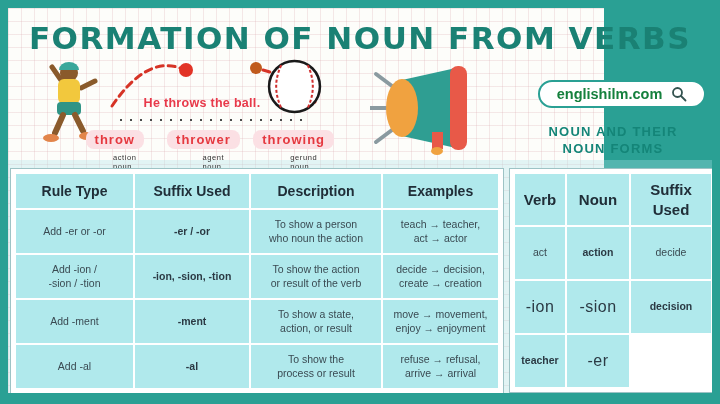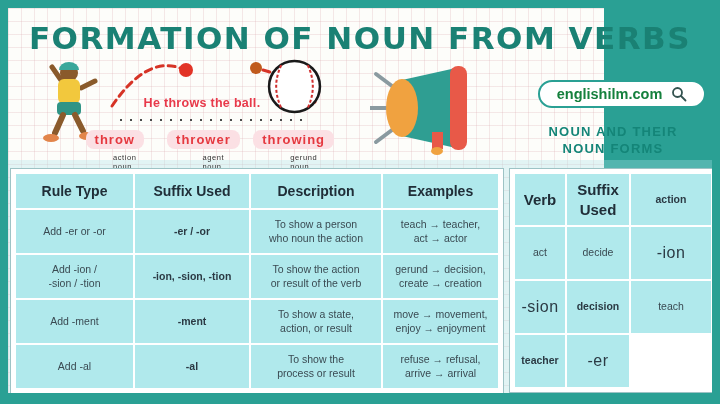--- a/index.html
+++ b/index.html
@@ -193,21 +193,21 @@
       <div class="cell">
         <span>Add -ion /</span>
           <span>-sion / -tion</span>
       </div>
       <div class="cell bold-cell">-ion, -sion, -tion</div>
       <div class="cell">
         <span>To show the action</span>
           <span>or result of the verb</span>
       </div>
       <div class="cell">
-        <span>gerund → decision,</span>
+        <span>decide → decision,</span>
           <span>create → creation</span>
       </div>
 
       <div class="cell">
         <span>Add -ment</span>
           <span></span>
       </div>
       <div class="cell bold-cell">-ment</div>
       <div class="cell">
         <span>To show a state,</span>
@@ -228,29 +228,29 @@
           <span>process or result</span>
       </div>
       <div class="cell">
         <span>refuse → refusal,</span>
           <span>arrive → arrival</span>
       </div>
     </div>
 
     <div class="tbl vn-tbl">
       <div class="cell head">Verb</div>
+      <div class="cell head">Noun</div>
       <div class="cell head">Suffix Used</div>
 
+      <div class="cell">act</div>
       <div class="cell bold-cell">action</div>
-      <div class="cell">act</div>
       <div class="cell">decide</div>
 
       <div class="cell suffix-big">-ion</div>
       <div class="cell suffix-big">-sion</div>
       <div class="cell bold-cell">decision</div>
 
-      <div class="cell">teach</div>
       <div class="cell bold-cell">teacher</div>
       <div class="cell suffix-big">-er</div>
     </div>
 
   </div>
 </div>
 
 </body></html>

